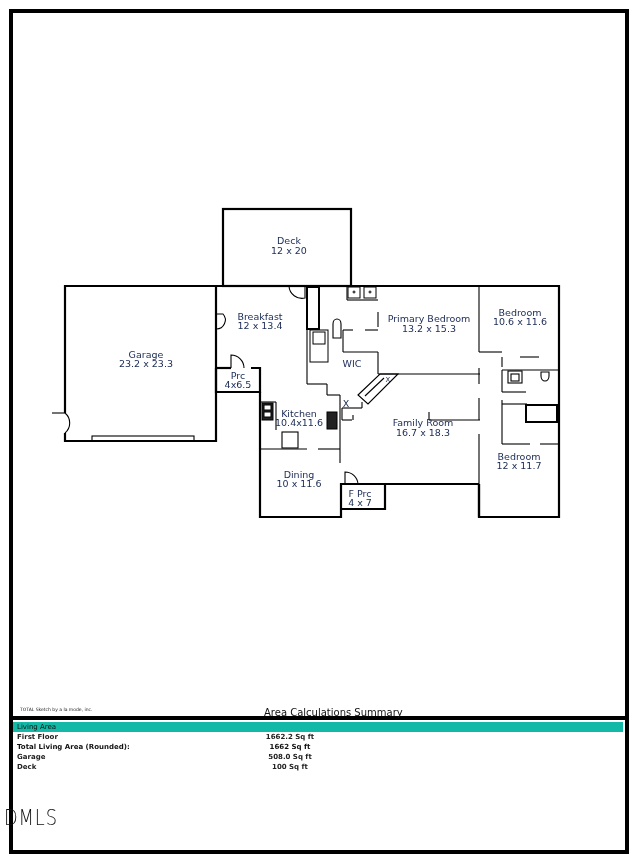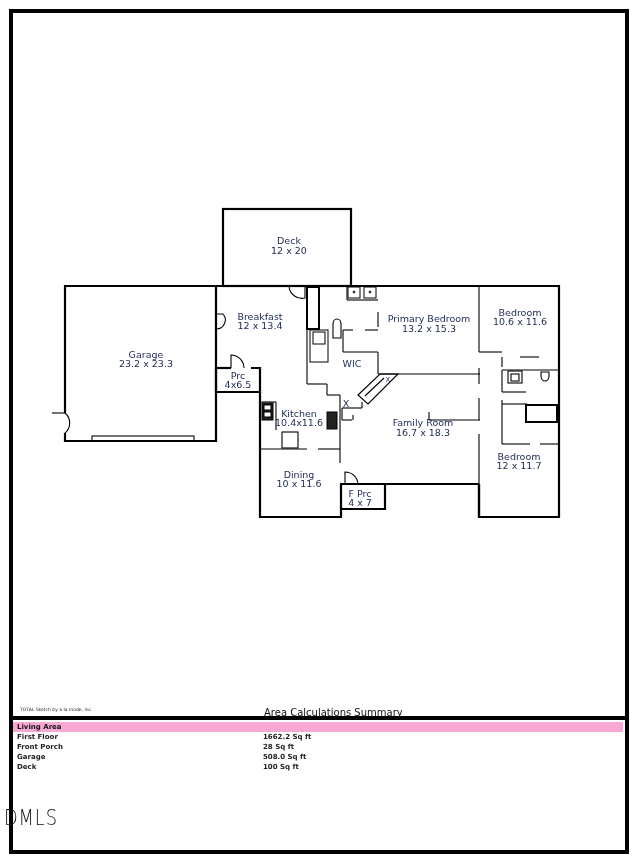--- a/index.html
+++ b/index.html
@@ -5,24 +5,24 @@
   html, body { margin: 0; padding: 0; background: #ffffff; }
   body { width: 634px; height: 859px; position: relative; overflow: hidden; font-family: "DejaVu Sans", sans-serif; }
   .frame { position: absolute; left: 9px; top: 9px; width: 612px; height: 837px; border: 4px solid #000; box-sizing: content-box; }
   .frame-inner-divider { position: absolute; left: 9px; top: 716px; width: 620px; height: 4px; background: #000; }
   .plan { position: absolute; left: 0; top: 0; width: 634px; height: 700px; }
   .plan text { font-family: "DejaVu Sans", sans-serif; font-size: 9.5px; fill: #1a2a55; text-anchor: middle; }
   .credit { position: absolute; left: 20px; top: 707px; font-size: 4.5px; color: #222; font-family: "DejaVu Sans", sans-serif; }
   .summary-title { position: absolute; left: 264px; top: 707px; font-size: 10px; font-weight: normal; color: #111; font-family: "DejaVu Sans", sans-serif; }
   .table { position: absolute; left: 13px; top: 722px; width: 610px; font-family: "DejaVu Sans", sans-serif; font-size: 7px; color: #222; }
   .row { position: relative; height: 10px; line-height: 10px; font-weight: bold; }
-  .row.section { background: #f9a8d4; font-weight: bold; color: #111; }
+  .row.section { background: #14b8a6; font-weight: normal; color: #111; }
   .row.bold { font-weight: bold; color: #111; }
   .row .lbl { position: absolute; left: 4px; }
-  .row .val { position: absolute; left: 250px; width: 70px; text-align: left; }
+  .row .val { position: absolute; left: 242px; width: 70px; text-align: center; }
   .watermark { position: absolute; left: 4px; top: 806px; font-family: "DejaVu Sans", sans-serif; font-size: 21px; letter-spacing: 1px; color: #111; font-weight: 300; transform: scaleX(0.85); transform-origin: left top; }
 </style>
 </head>
 <body>
 
 <div class="frame"></div>
 <div class="frame-inner-divider"></div>
 
 <svg class="plan" viewBox="0 0 634 700" width="634" height="700">
   <g stroke="#000" fill="none" stroke-width="2.2">
@@ -162,23 +162,23 @@
 <div class="summary-title">Area Calculations Summary</div>
 
 <div class="table">
   <div class="row section">
     <span class="lbl">Living Area</span>
   </div>
   <div class="row">
     <span class="lbl">First Floor</span>
     <span class="val">1662.2 Sq ft</span>
   </div>
-  <div class="row">
-    <span class="lbl">Front Porch</span>
-    <span class="val">28 Sq ft</span>
+  <div class="row bold">
+    <span class="lbl">Total Living Area (Rounded):</span>
+    <span class="val">1662 Sq ft</span>
   </div>
   <div class="row">
     <span class="lbl">Garage</span>
     <span class="val">508.0 Sq ft</span>
   </div>
   <div class="row">
     <span class="lbl">Deck</span>
     <span class="val">100 Sq ft</span>
   </div>
 </div>

